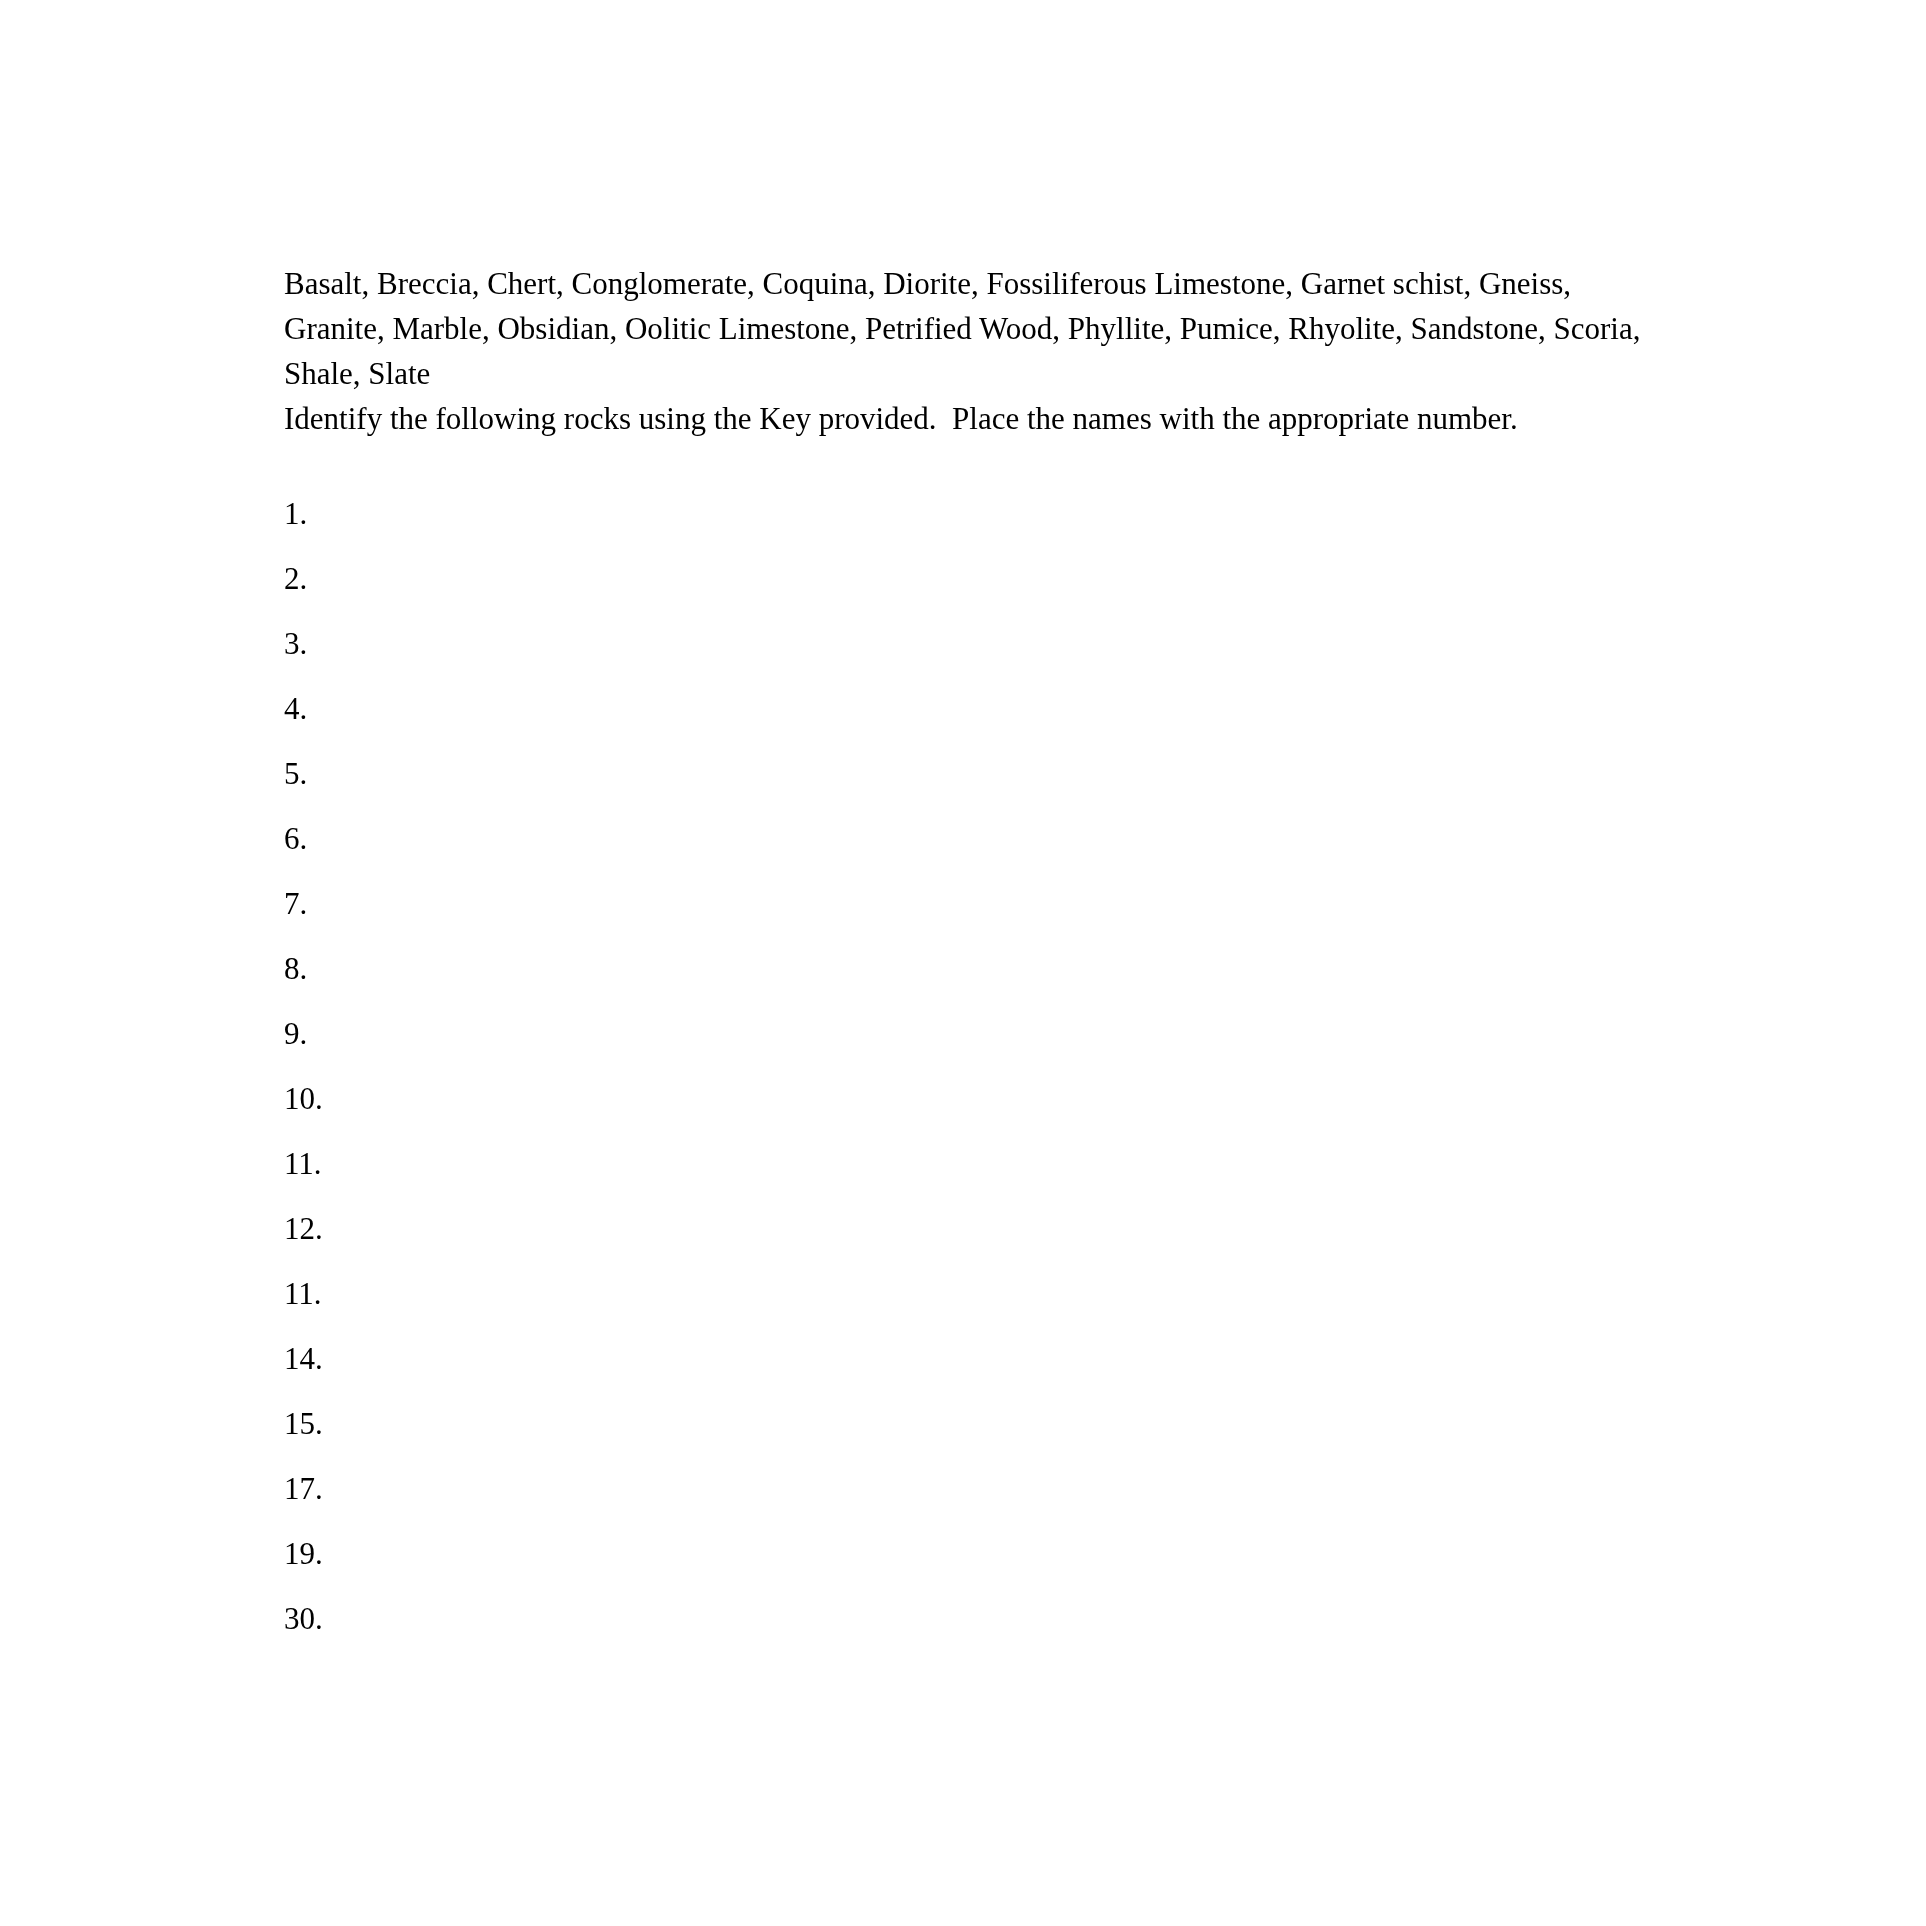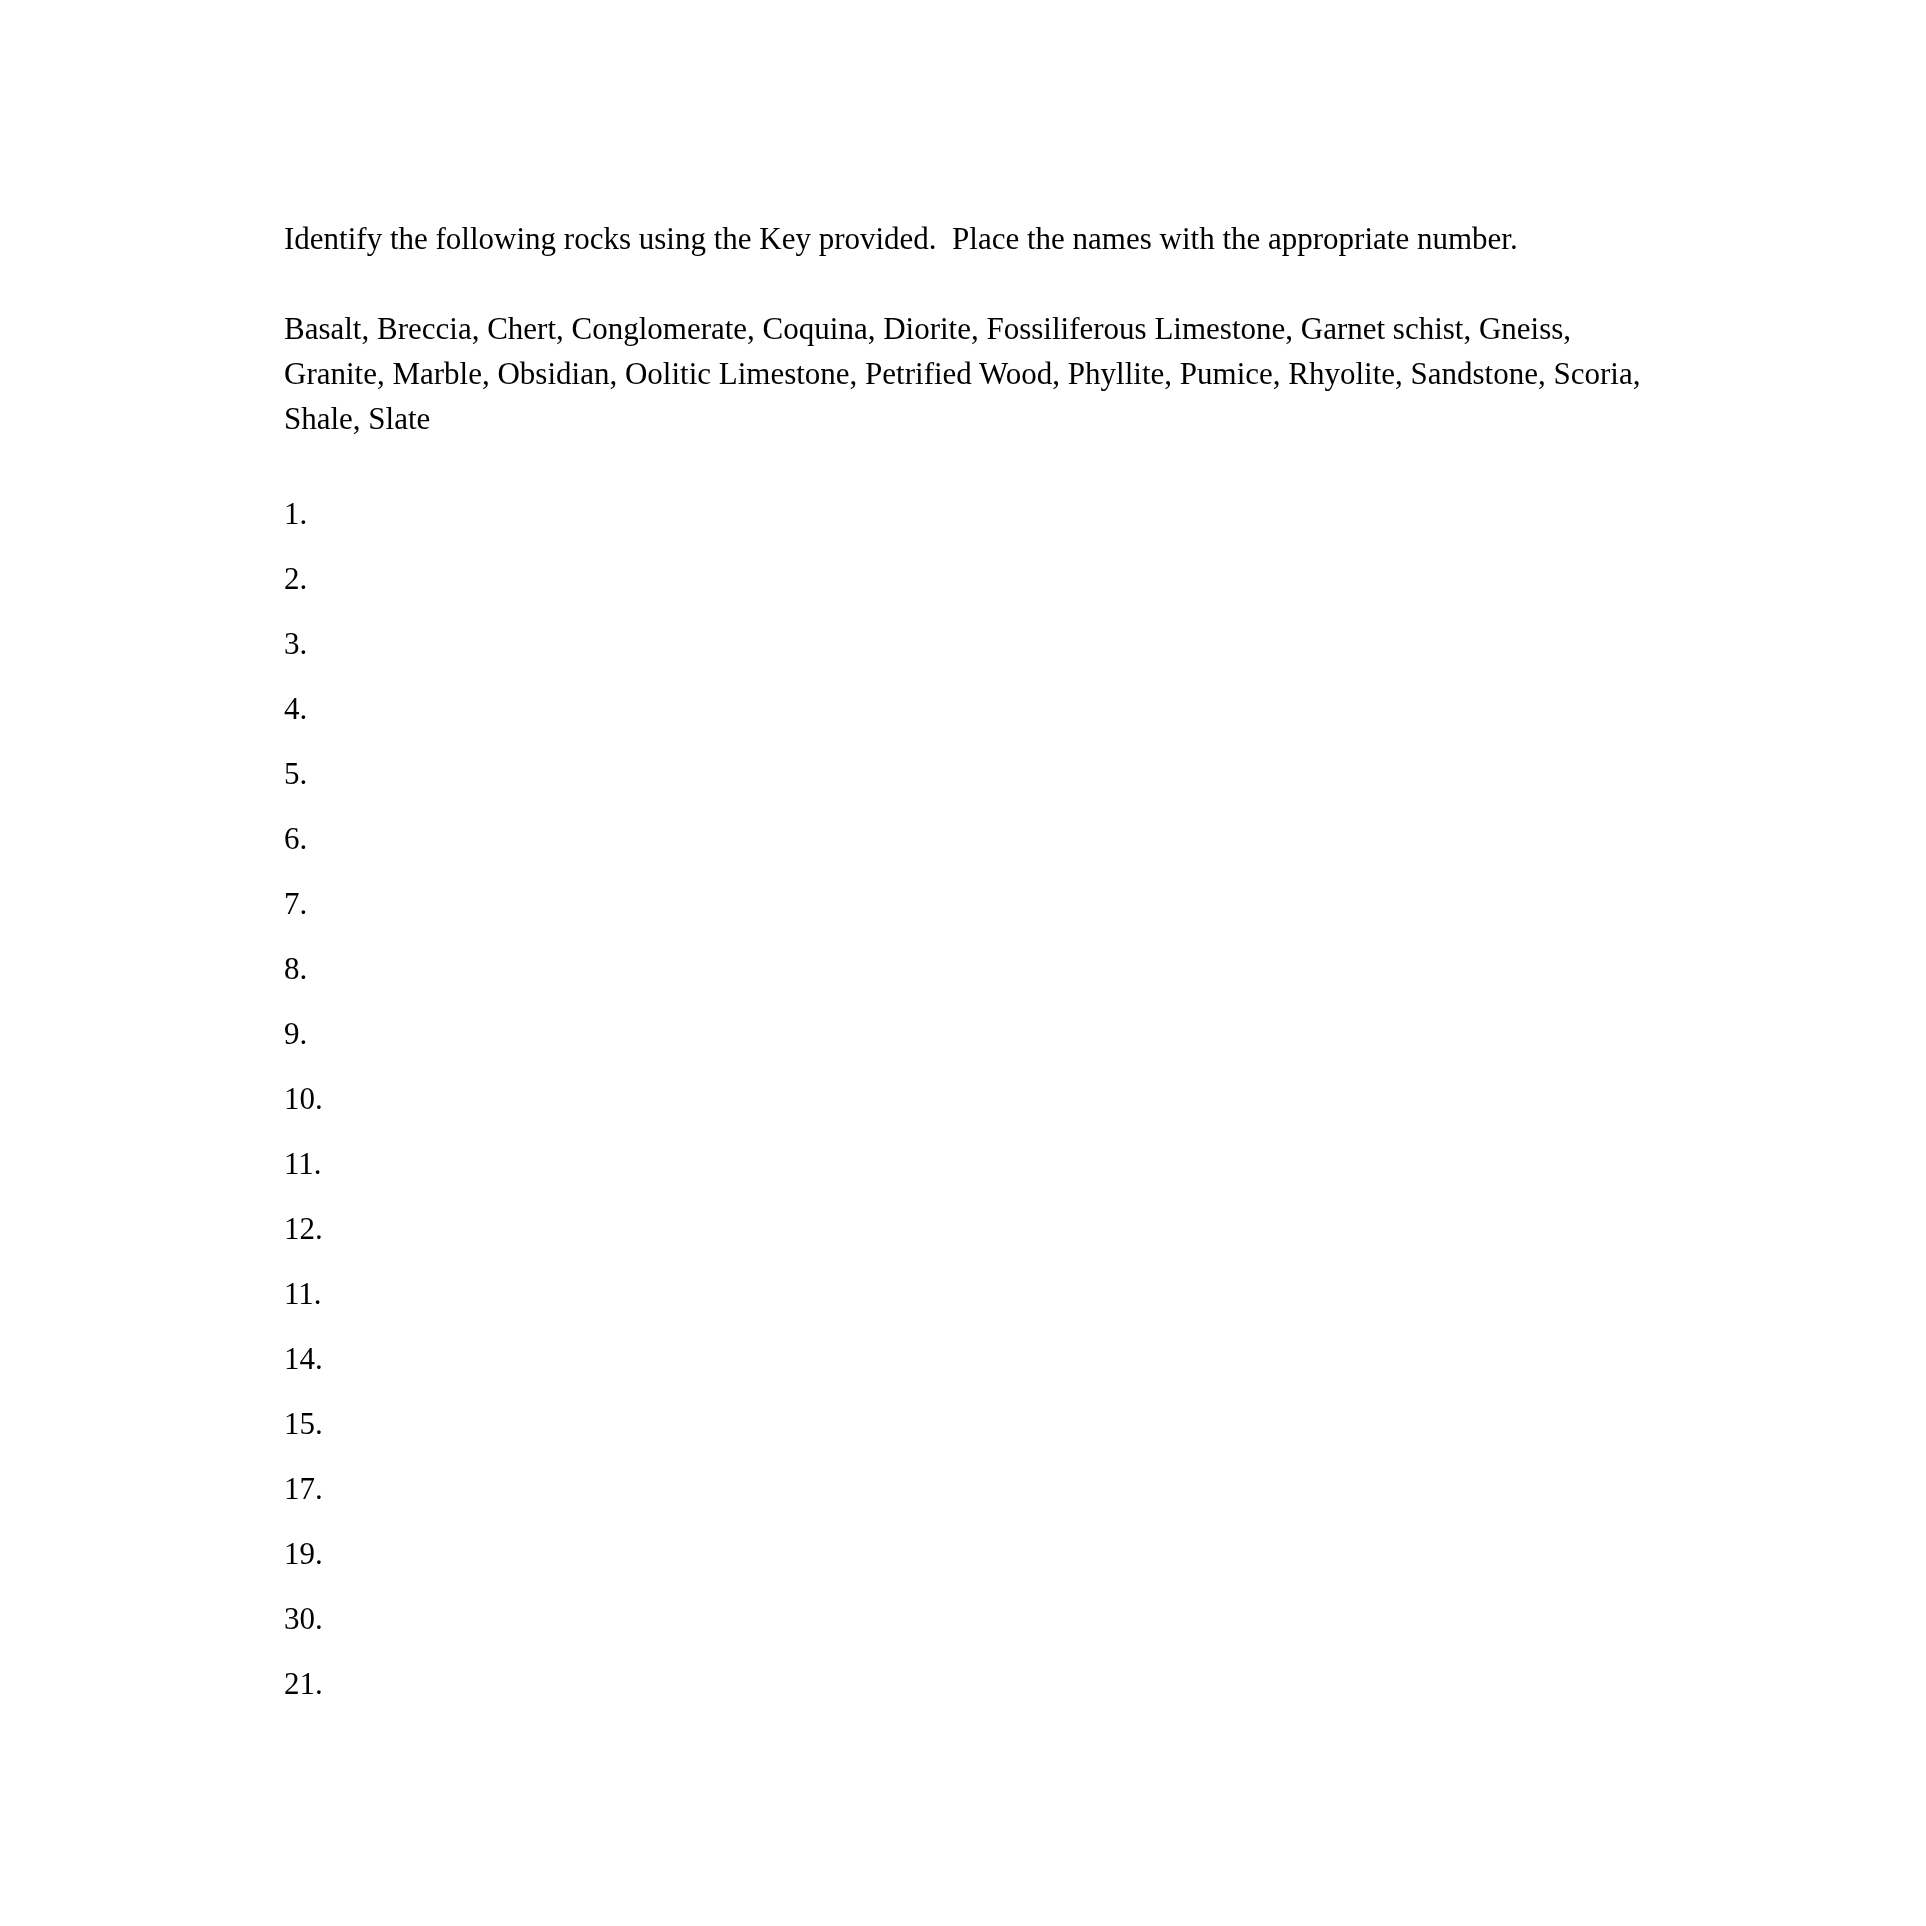--- a/index.html
+++ b/index.html
@@ -40,41 +40,40 @@
     margin-bottom: 28px;
     white-space: pre;
   }
 </style>
 </head>
 <body>
 
 <div class="page">
   <div class="content">
 
+    <p class="para word-bank">Basalt, Breccia, Chert, Conglomerate, Coquina, Diorite, Fossiliferous Limestone, Garnet schist, Gneiss, Granite, Marble, Obsidian, Oolitic Limestone, Petrified Wood, Phyllite, Pumice, Rhyolite, Sandstone, Scoria, Shale, Slate</p>
+
     <p class="para">Identify the following rocks using the Key provided.  Place the names with the appropriate number.</p>
-
-    <p class="para word-bank">Basalt, Breccia, Chert, Conglomerate, Coquina, Diorite, Fossiliferous Limestone, Garnet schist, Gneiss, Granite, Marble, Obsidian, Oolitic Limestone, Petrified Wood, Phyllite, Pumice, Rhyolite, Sandstone, Scoria, Shale, Slate</p>
 
     <div class="answer-list">
       <div class="answer-line">1.</div>
       <div class="answer-line">2.</div>
       <div class="answer-line">3.</div>
       <div class="answer-line">4.</div>
       <div class="answer-line">5.</div>
       <div class="answer-line">6.</div>
       <div class="answer-line">7.</div>
       <div class="answer-line">8.</div>
       <div class="answer-line">9.</div>
       <div class="answer-line">10.</div>
       <div class="answer-line">11.</div>
       <div class="answer-line">12.</div>
       <div class="answer-line">11.</div>
       <div class="answer-line">14.</div>
       <div class="answer-line">15.</div>
       <div class="answer-line">17.</div>
       <div class="answer-line">19.</div>
       <div class="answer-line">30.</div>
-      <div class="answer-line">21.</div>
     </div>
 
   </div>
 </div>
 
 
 </body></html>

